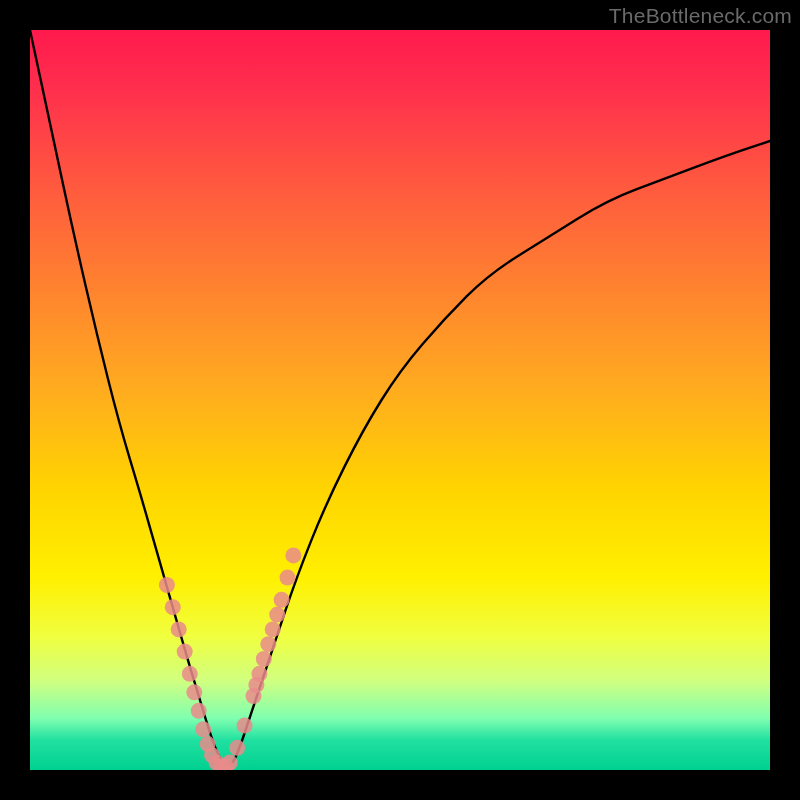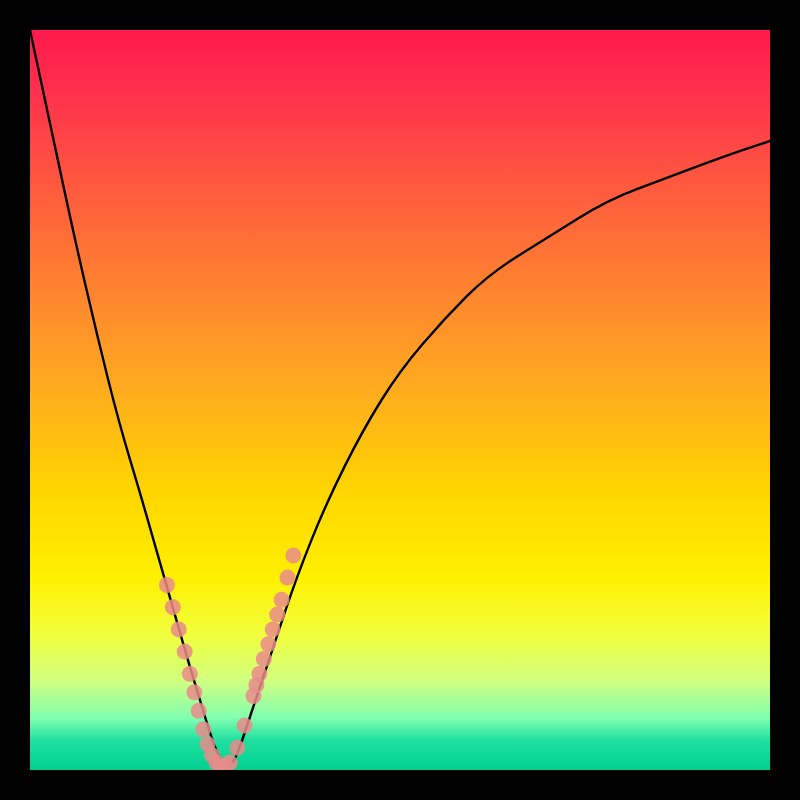--- a/index.html
+++ b/index.html
@@ -89,13 +89,14 @@
           <circle cx="233.8" cy="629.0" r="8" fill="#e98b8b" fill-opacity="0.85"></circle>
           <circle cx="238.3" cy="614.2" r="8" fill="#e98b8b" fill-opacity="0.85"></circle>
           <circle cx="242.7" cy="599.4" r="8" fill="#e98b8b" fill-opacity="0.85"></circle>
           <circle cx="247.2" cy="584.6" r="8" fill="#e98b8b" fill-opacity="0.85"></circle>
           <circle cx="251.6" cy="569.8" r="8" fill="#e98b8b" fill-opacity="0.85"></circle>
           <circle cx="257.5" cy="547.6" r="8" fill="#e98b8b" fill-opacity="0.85"></circle>
           <circle cx="263.4" cy="525.4" r="8" fill="#e98b8b" fill-opacity="0.85"></circle>
         </g>
     </svg>
   </div>
+  <div class="watermark">TheBottleneck.com</div>
 </div>
 
 </body></html>

